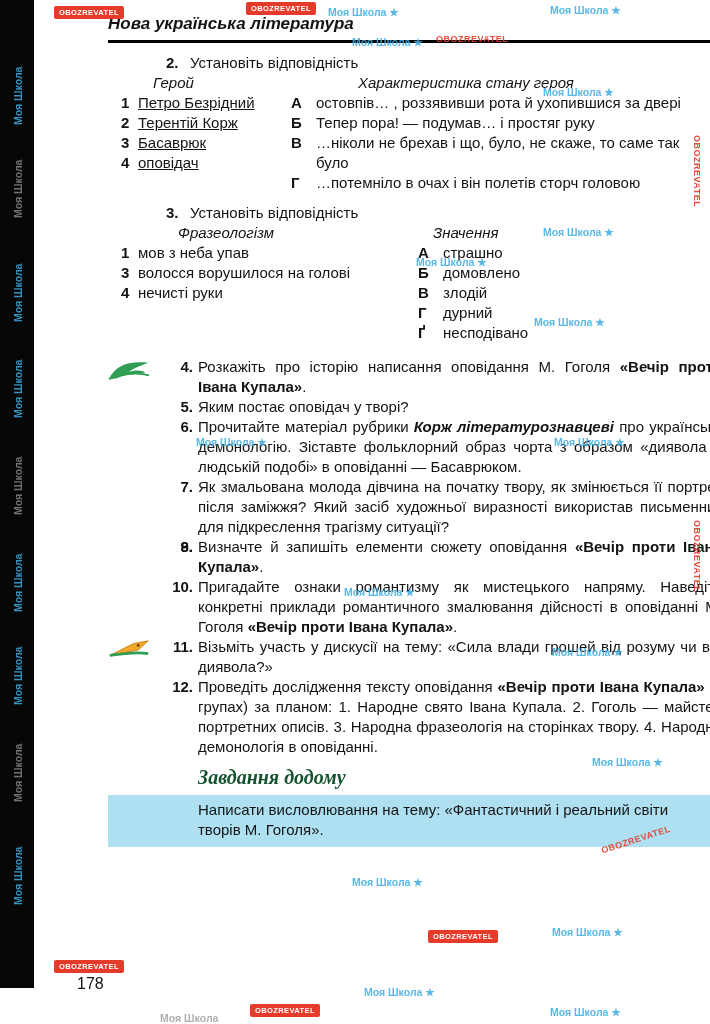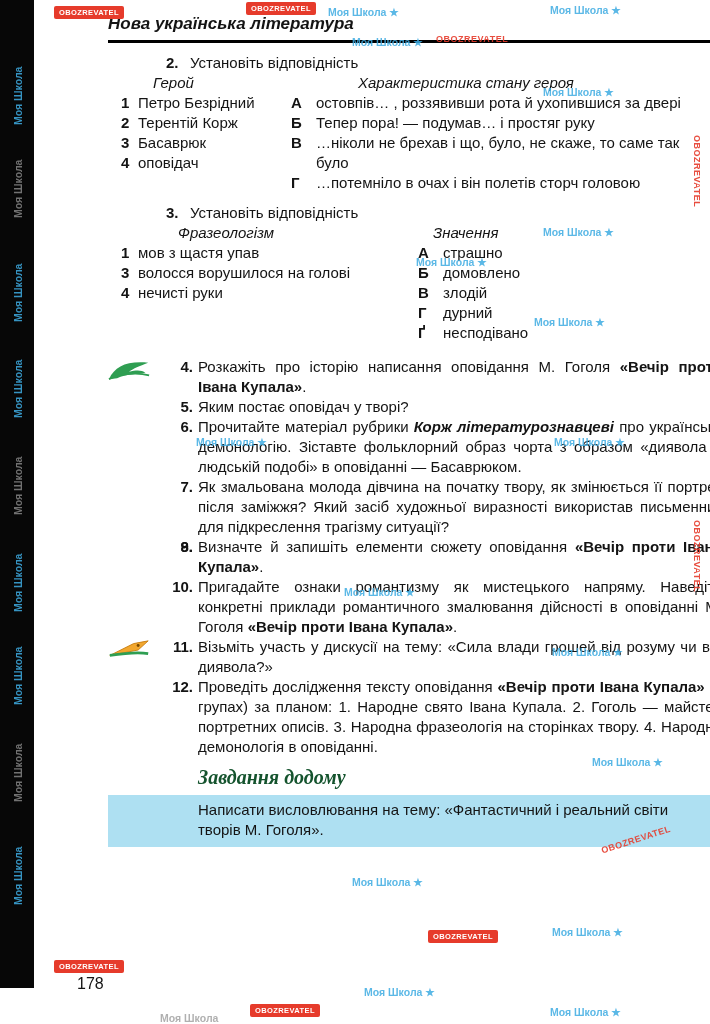--- a/index.html
+++ b/index.html
@@ -51,21 +51,21 @@
   .ex-head { padding-left: 58px; }
   .ex-head .num { font-weight: bold; display: inline-block; width: 24px; }
   .match-heads { position: relative; height: 20px; font-style: italic; text-align: center; }
   .mh-left, .mh-right { position: absolute; top: 0; }
   .mh2 .mh-left { left: 45px; }
   .mh2 .mh-right { left: 250px; }
   .mh3 .mh-left { left: 70px; }
   .mh3 .mh-right { left: 325px; }
   .match { display: flex; }
   .lcol { padding-left: 13px; }
-  #ex2 .lcol { width: 183px; }
+  #ex2 .lcol { width: 183px; text-decoration: underline; }
   #ex2 .rcol { width: 431px; }
   #ex3 .lcol { width: 310px; }
   #ex3 .rcol { width: 304px; }
   .lrow { height: 20px; white-space: nowrap; }
   .lrow .n { display: inline-block; width: 17px; font-weight: bold; }
   .rrow { display: flex; }
   .rrow .ltr { flex: none; width: 25px; font-weight: bold; }
   #ex2 .rrow .rtxt { width: 400px; }
   .questions { margin-top: 14px; }
   .q {
@@ -186,21 +186,21 @@
     <section class="ex" id="ex3">
       <div class="ex-head">
         <span class="num">3.</span><span>Установіть відповідність</span>
       </div>
       <div class="match-heads mh3">
         <span class="mh-left">Фразеологізм</span>
         <span class="mh-right">Значення</span>
       </div>
       <div class="match">
         <div class="lcol">
-            <div class="lrow"><span class="n">1</span><span>мов з щастя упав</span></div>
+            <div class="lrow"><span class="n">1</span><span>мов з неба упав</span></div>
             <div class="lrow"><span class="n">3</span><span>волосся ворушилося на голові</span></div>
             <div class="lrow"><span class="n">4</span><span>нечисті руки</span></div>
           </div>
         <div class="rcol">
             <div class="rrow">
               <span class="ltr">А</span>
               <span class="rtxt">страшно</span>
             </div>
             <div class="rrow">
               <span class="ltr">Б</span>

